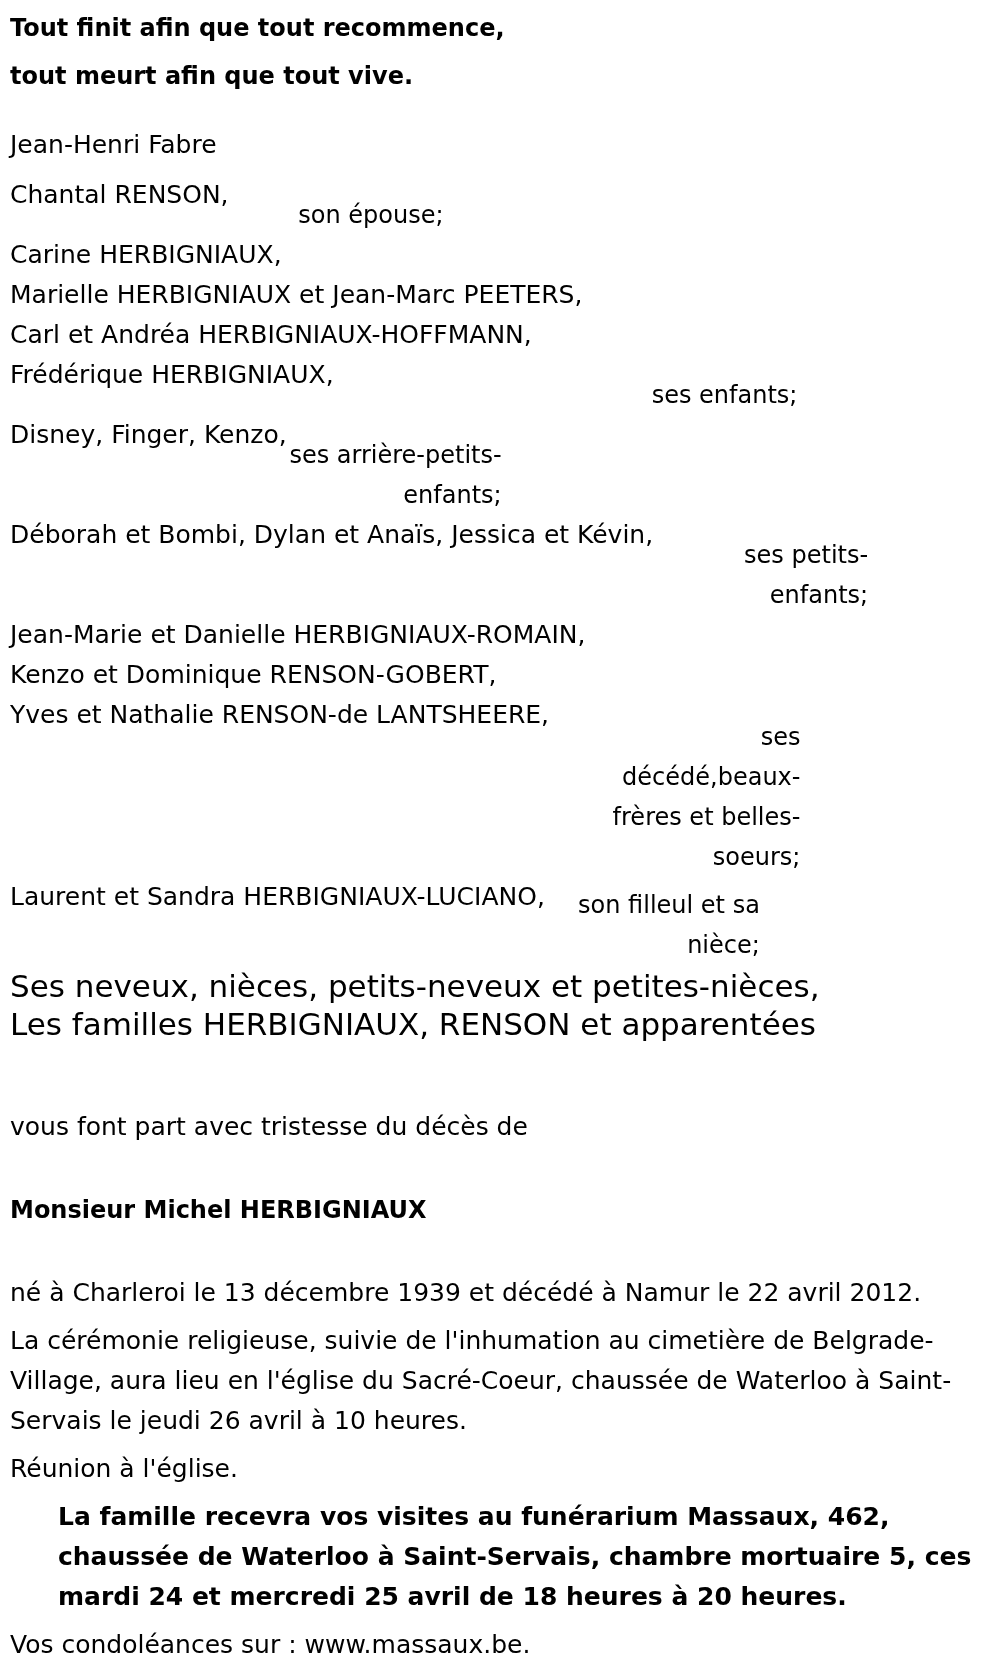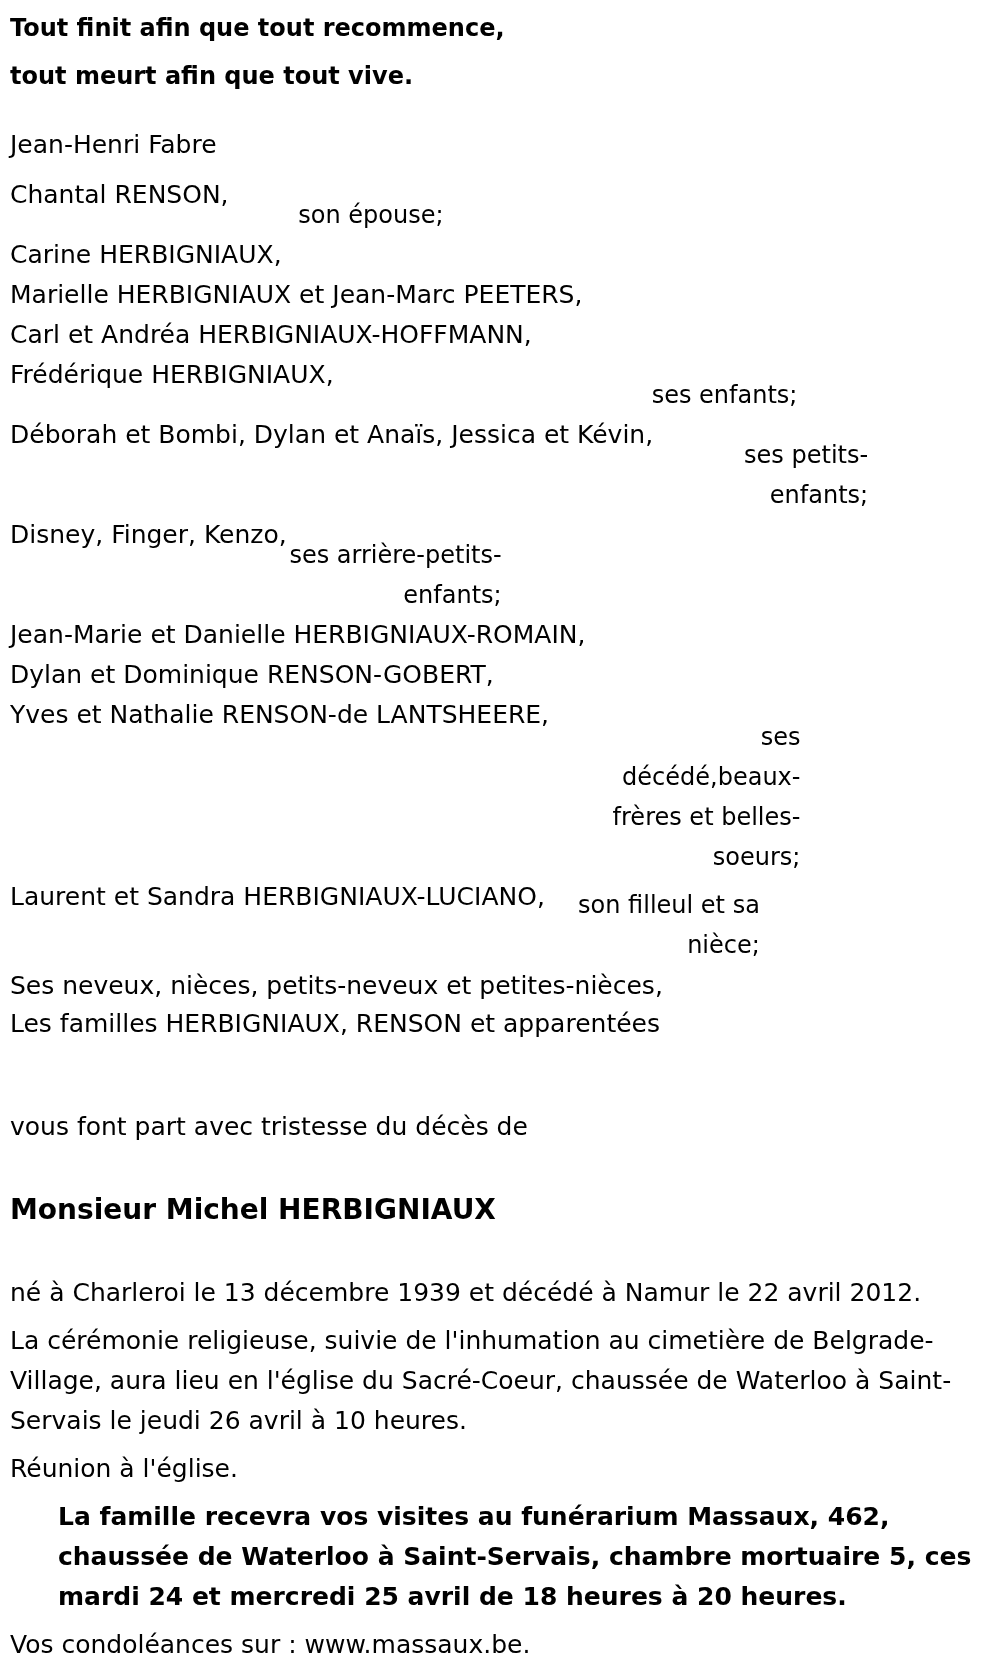--- a/index.html
+++ b/index.html
@@ -5,23 +5,23 @@
   html, body { margin:0; padding:0; background:#ffffff; }
   body { width:1000px; height:1673px; overflow:hidden; font-family:"DejaVu Sans", sans-serif; color:#000; }
   .page { position:relative; padding:0 10px 0 10px; }
   .quote { font-weight:bold; font-size:24px; line-height:48px; margin:0; padding-top:4px; }
   .author { font-size:25px; line-height:40px; margin:25px 0 10px 0; }
   .rows { width:980px; }
   .row { display:flex; justify-content:flex-start; }
   .row .names { font-size:25px; line-height:40px; padding-bottom:20px; }
   .row .names div { white-space:nowrap; }
   .row .rel { width:215px; text-align:right; font-size:24px; line-height:40px; }
-  .tail { font-size:25px; line-height:38px; margin-top:2px; }
+  .tail { font-size:31px; line-height:38px; margin-top:2px; }
   .announce { font-size:25px; line-height:40px; margin:64px 0 0 0; }
-  .deceased { font-weight:bold; font-size:28px; line-height:50px; margin:38px 0 0 0; }
+  .deceased { font-weight:bold; font-size:24px; line-height:50px; margin:38px 0 0 0; }
   .para { font-size:25px; line-height:40px; margin:0 0 8px 0; }
   .para.first { margin-top:38px; }
   .para.bold { font-weight:bold;margin-left:48px; }
 </style>
 </head>
 <body>
 
 <div class="page">
   <div class="quote">
     <div>Tout finit afin que tout recommence,</div>
@@ -47,41 +47,41 @@
         <div>Carl et Andréa HERBIGNIAUX-HOFFMANN,</div>
         <div>Frédérique HERBIGNIAUX,</div>
       </div>
       <div class="rel" style="margin-top:140px">
         <div>ses enfants;</div>
       </div>
     </div>
 
     <div class="row">
       <div class="names">
-        <div>Déborah et Bombi, Dylan et Anaïs, Jessica et Kévin,</div>
-      </div>
-      <div class="rel" style="margin-top:20px">
-        <div>ses petits-enfants;</div>
-      </div>
-    </div>
-
-    <div class="row">
-      <div class="names">
         <div>Disney, Finger, Kenzo,</div>
       </div>
       <div class="rel" style="margin-top:20px">
         <div>ses arrière-petits-</div>
         <div>enfants;</div>
       </div>
     </div>
 
     <div class="row">
       <div class="names">
+        <div>Déborah et Bombi, Dylan et Anaïs, Jessica et Kévin,</div>
+      </div>
+      <div class="rel" style="margin-top:20px">
+        <div>ses petits-enfants;</div>
+      </div>
+    </div>
+
+    <div class="row">
+      <div class="names">
         <div>Jean-Marie et Danielle HERBIGNIAUX-ROMAIN,</div>
-        <div>Dylan et Dominique RENSON-GOBERT,</div>
+        <div>Kenzo et Dominique RENSON-GOBERT,</div>
         <div>Yves et Nathalie RENSON-de LANTSHEERE,</div>
       </div>
       <div class="rel" style="margin-top:102px">
         <div>ses décédé,beaux-</div>
         <div>frères et belles-</div>
         <div>soeurs;</div>
       </div>
     </div>
 
     <div class="row">

